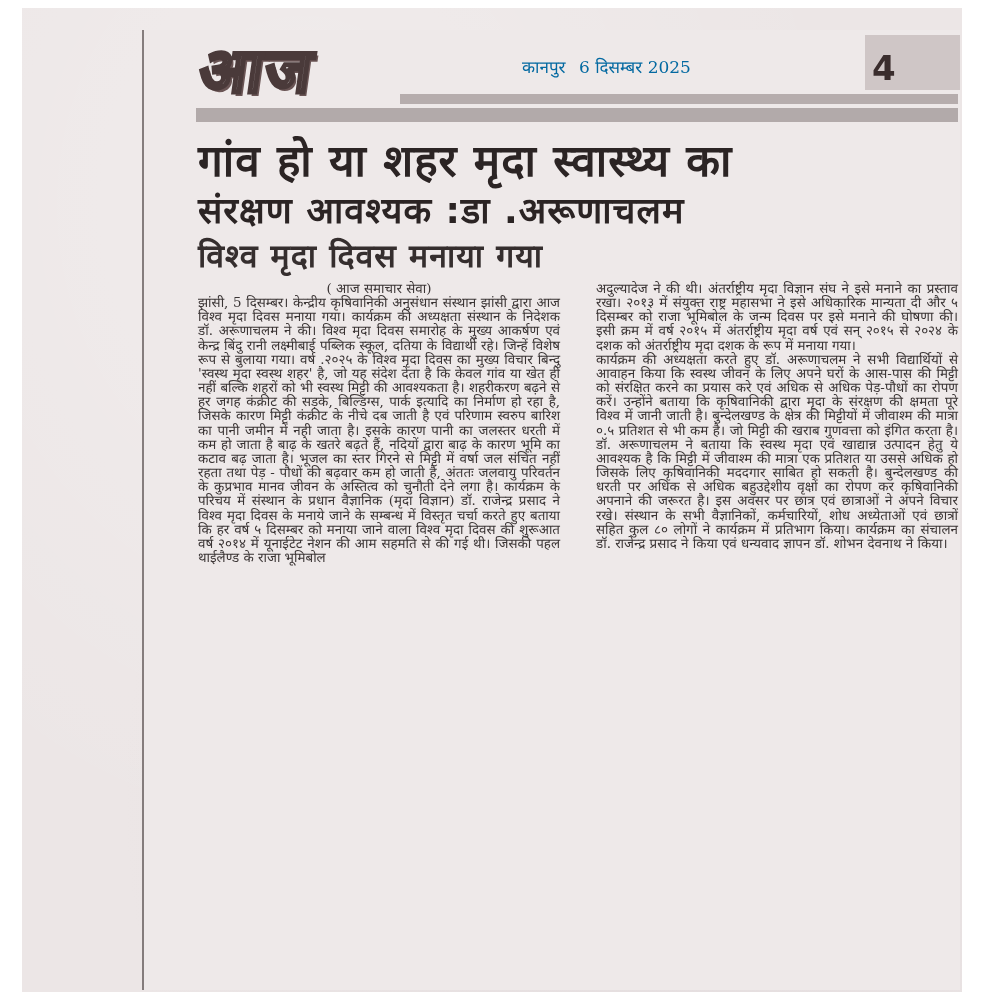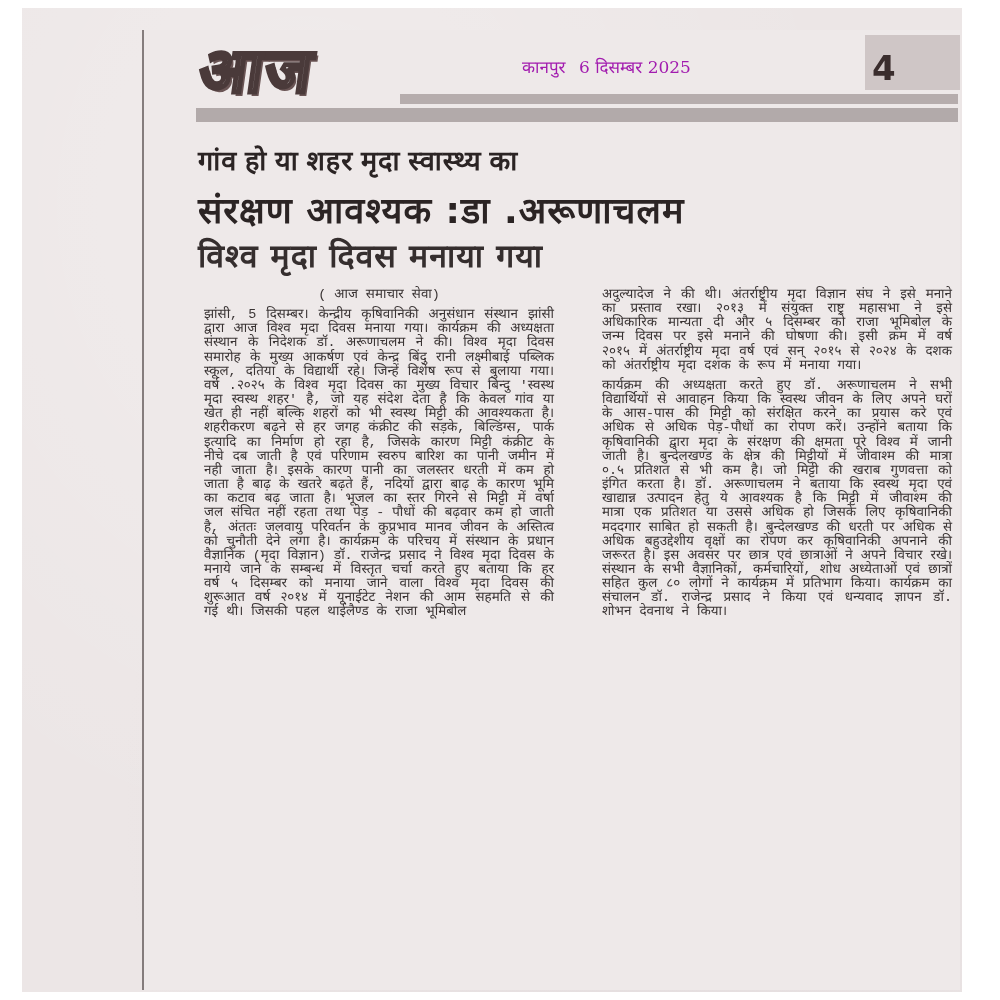--- a/index.html
+++ b/index.html
@@ -47,21 +47,21 @@
       letter-spacing: 2px;
       text-shadow: 3px 3px 0 #6a5555;
       transform: skewX(-8deg);
       display: inline-block;
     }
     .dateline {
       position: absolute;
       left: 522px; top: 55px;
       font-family: "DejaVu Serif", serif;
       font-size: 17px;
-      color: #a21caf;
+      color: #0369a1;
       white-space: nowrap;
     }
     .dateline span { margin-right: 8px; }
     .page-no-box {
       position: absolute;
       left: 865px; top: 35px;
       width: 95px; height: 55px;
       background: #cfc6c6;
     }
     .page-no {
@@ -89,37 +89,37 @@
     .headline {
       position: absolute;
       left: 198px;
       width: 760px;
       font-family: "DejaVu Sans", sans-serif;
       font-weight: bold;
       color: #2b2424;
       white-space: nowrap;
       letter-spacing: 1px;
     }
-    .h1 { top: 138px; font-size: 27px; line-height: 46px; font-family: Liberation Serif, serif; }
+    .h1 { top: 138px; font-size: 44px; line-height: 46px; }
     .h2 { top: 188px; font-size: 36px; line-height: 46px; }
     .h3 { top: 236px; font-size: 32px; line-height: 40px; font-weight: bold; color: #352e2e; }
     
     .col {
       position: absolute;
       top: 282px;
       width: 362px;
       font-family: "DejaVu Serif", serif;
       font-size: 13.4px;
       line-height: 14.15px;
       color: #3a3434;
       text-align: justify;
     }
     .col-1 { left: 198px; }
     .col-2 { left: 596px; }
-    .col p { margin: 6px; font-family: Liberation Mono, monospace; }
+    .col p { margin: 0; }
     .col .credit {
       text-align: center;
       margin-bottom: 0;
     }
     .col .para-break { text-indent: 0; }
   </style>
 </head>
 <body>
 
 <div class="paper"></div>

